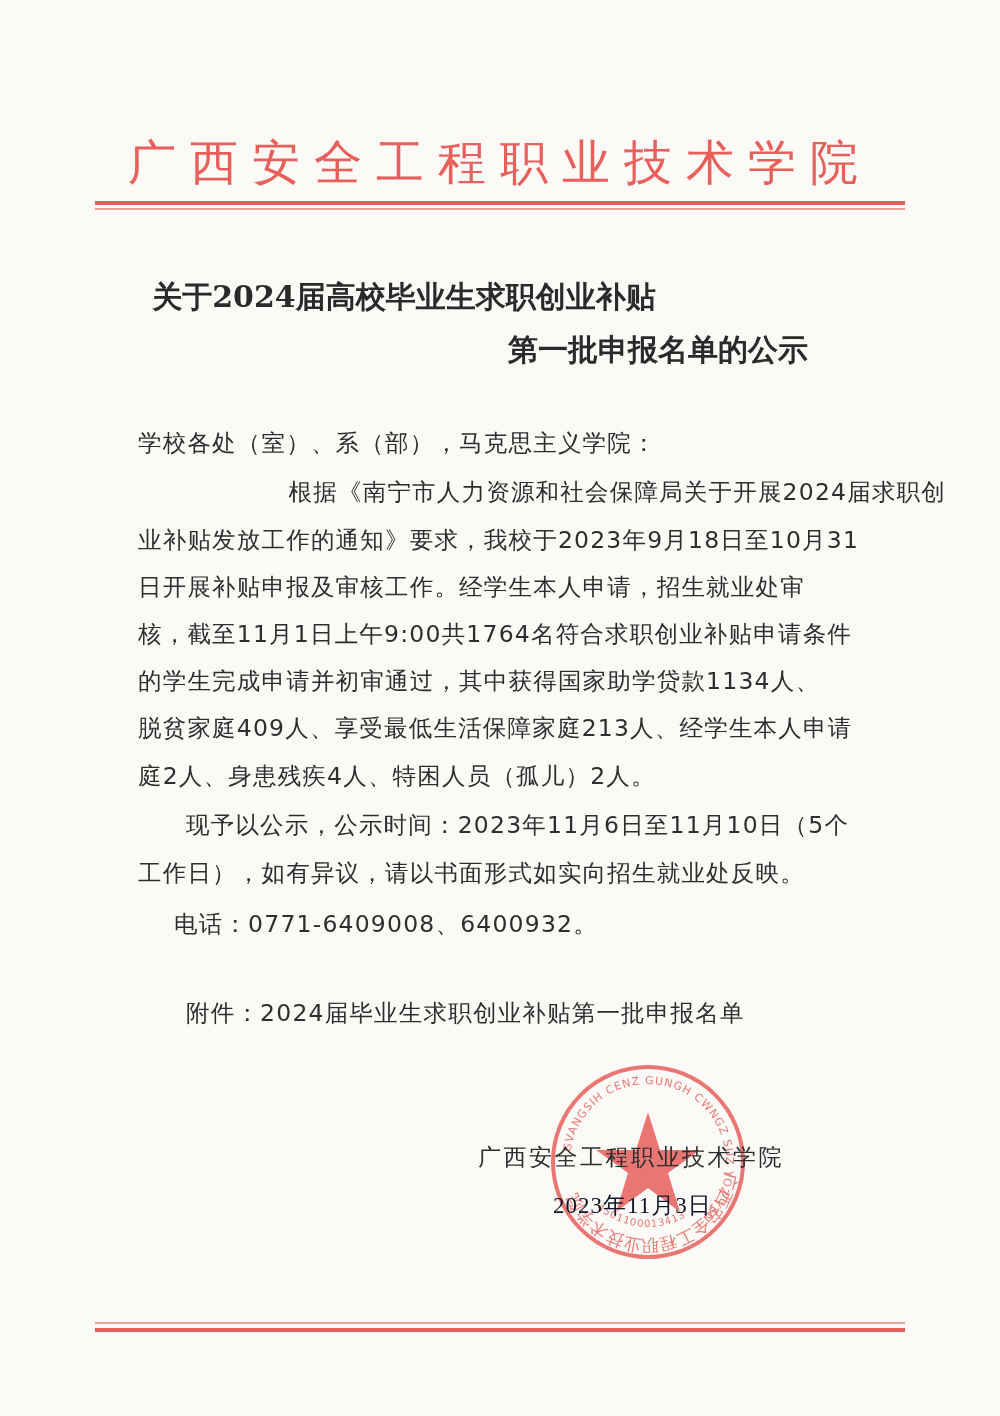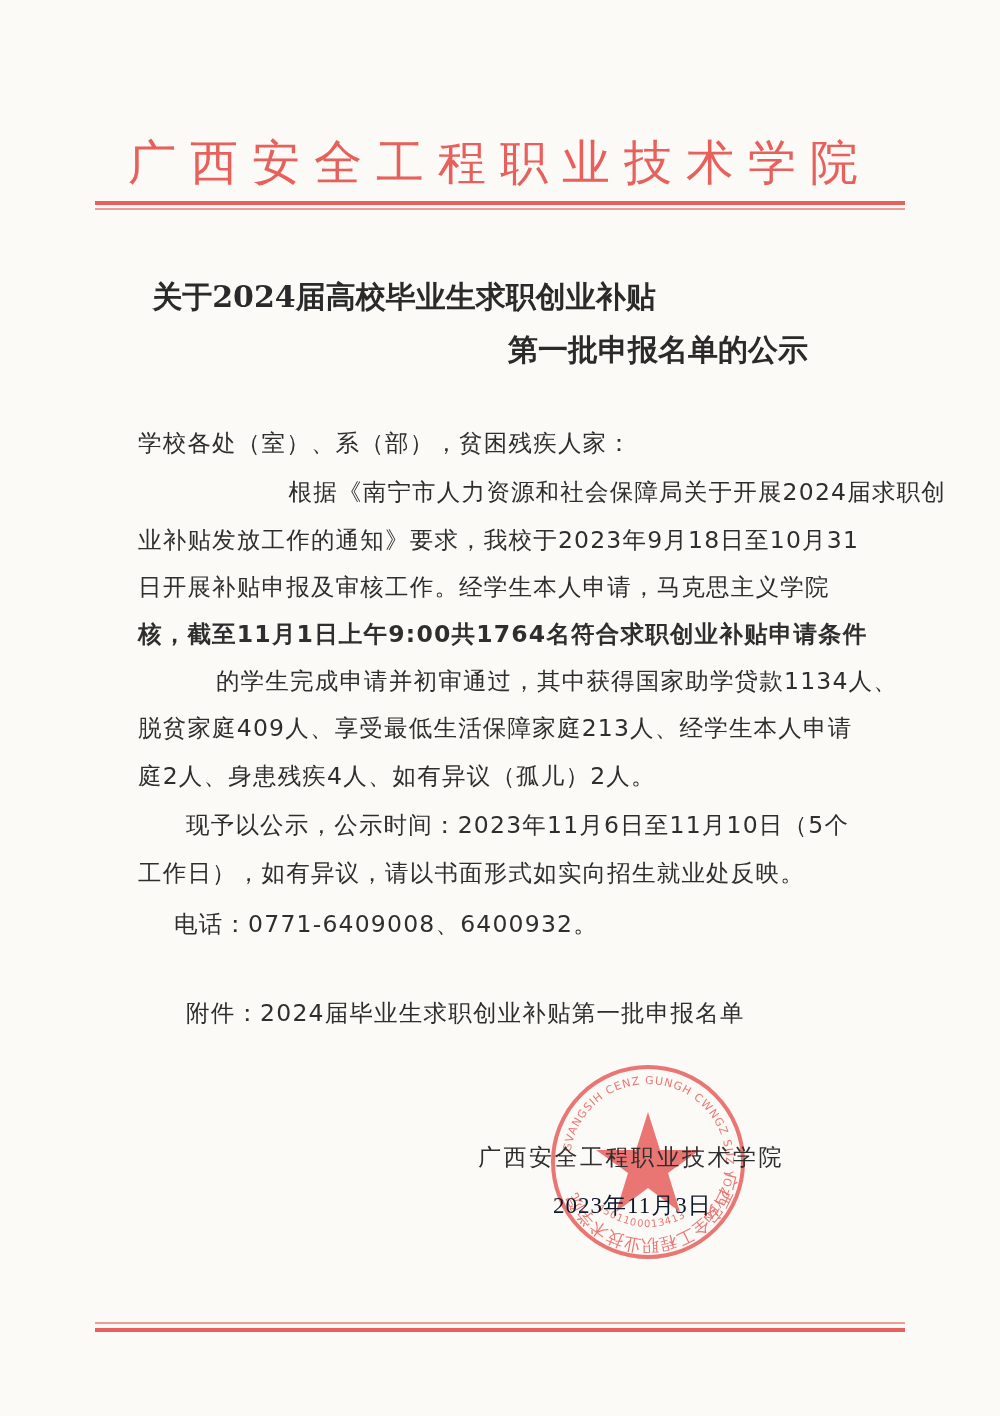--- a/index.html
+++ b/index.html
@@ -102,30 +102,30 @@
 </head>
 <body>
 
 <div class="letterhead">广西安全工程职业技术学院</div>
 <div class="rule-thick" style="top:201px;"></div>
 <div class="rule-thin" style="top:208px;"></div>
 
 <div class="title title-line1">关于2024届高校毕业生求职创业补贴</div>
 <div class="title title-line2">第一批申报名单的公示</div>
 
-<div class="body-line" style="top:428px;">学校各处（室）、系（部），贫困残疾人家：</div>
+<div class="body-line" style="top:428px;">学校各处（室）、系（部），马克思主义学院：</div>
 
 <div>
   <div class="body-line indent" style="top:477px;text-align:right;">根据《南宁市人力资源和社会保障局关于开展2024届求职创</div>
   <div class="body-line" style="top:525px;">业补贴发放工作的通知》要求，我校于2023年9月18日至10月31</div>
-  <div class="body-line" style="top:572px;">日开展补贴申报及审核工作。经学生本人申请，马克思主义学院</div>
-  <div class="body-line" style="top:619px;font-weight:bold;">核，截至11月1日上午9:00共1764名符合求职创业补贴申请条件</div>
-  <div class="body-line" style="top:666px;text-align:right;">的学生完成申请并初审通过，其中获得国家助学贷款1134人、</div>
+  <div class="body-line" style="top:572px;">日开展补贴申报及审核工作。经学生本人申请，招生就业处审</div>
+  <div class="body-line" style="top:619px;">核，截至11月1日上午9:00共1764名符合求职创业补贴申请条件</div>
+  <div class="body-line" style="top:666px;">的学生完成申请并初审通过，其中获得国家助学贷款1134人、</div>
   <div class="body-line" style="top:713px;">脱贫家庭409人、享受最低生活保障家庭213人、经学生本人申请</div>
-  <div class="body-line" style="top:761px;">庭2人、身患残疾4人、如有异议（孤儿）2人。</div>
+  <div class="body-line" style="top:761px;">庭2人、身患残疾4人、特困人员（孤儿）2人。</div>
 </div>
 
 <div>
   <div class="body-line indent" style="top:810px;">现予以公示，公示时间：2023年11月6日至11月10日（5个</div>
   <div class="body-line" style="top:858px;">工作日），如有异议，请以书面形式如实向招生就业处反映。</div>
   <div class="body-line" style="top:909px;margin-left:36px;">电话：0771-6409008、6400932。</div>
 </div>
 
 <div class="body-line attach" style="top:998px;">附件：2024届毕业生求职创业补贴第一批申报名单</div>
 

